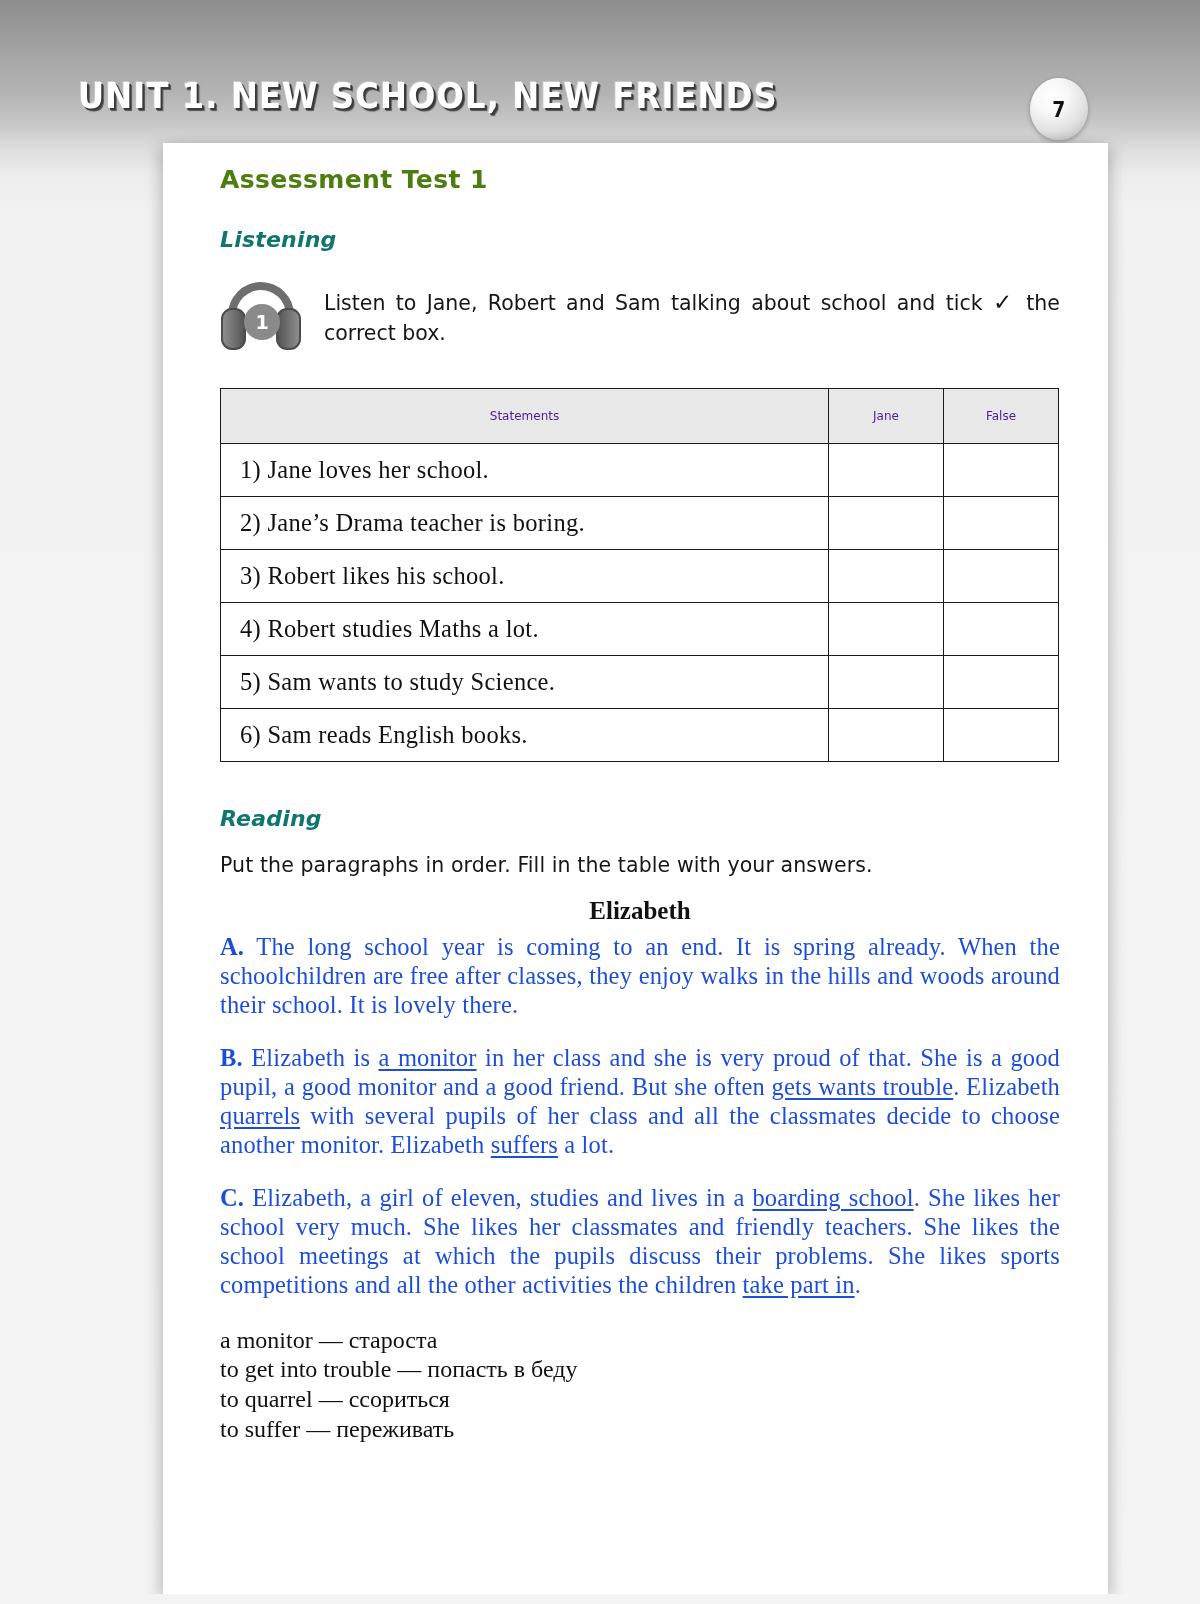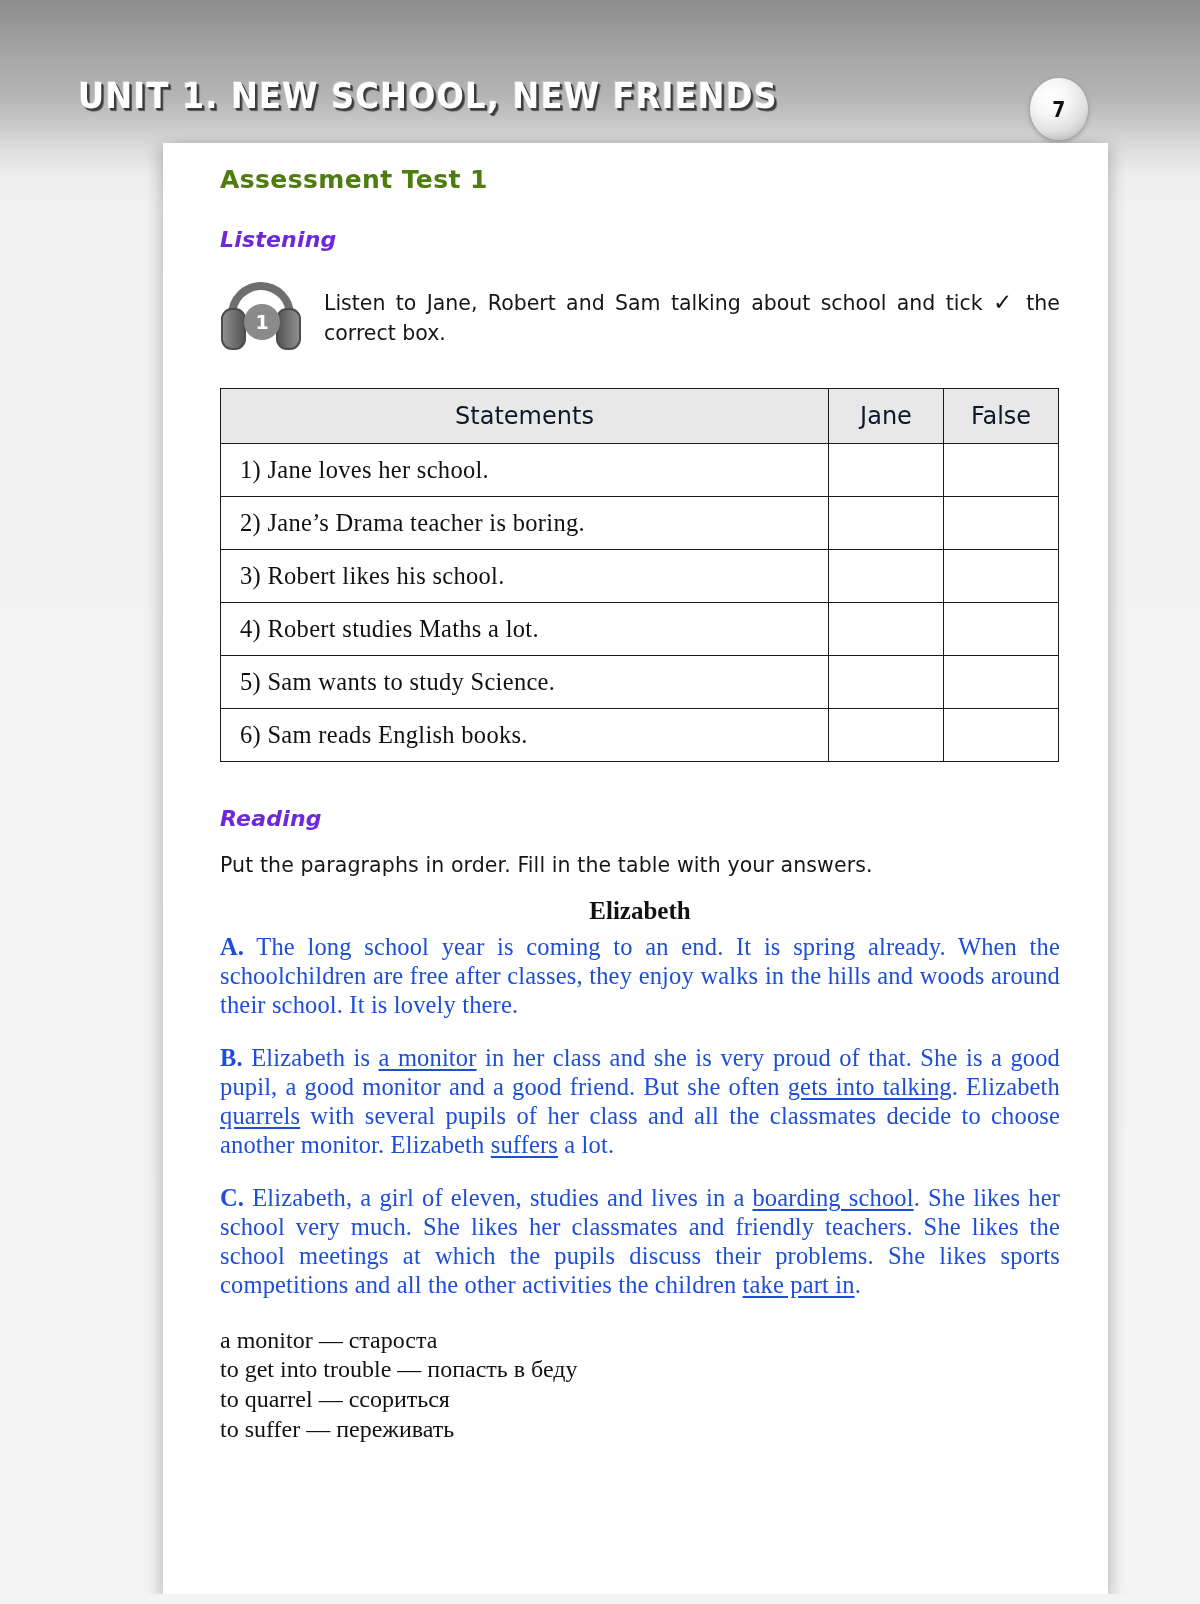--- a/index.html
+++ b/index.html
@@ -106,21 +106,21 @@
     color: #4d7c0f;
     letter-spacing: 0.4px;
     margin: 0 0 33px 0;
   }
 
   .section-title {
     font-family: "DejaVu Sans", sans-serif;
     font-size: 22px;
     font-style: italic;
     font-weight: bold;
-    color: #6d28d9;
+    color: #0f766e;
     margin: 0;
     letter-spacing: 0.2px;
   }
 
   
   .task-row {
     display: flex;
     align-items: flex-start;
     margin-top: 28px;
   }
@@ -193,23 +193,23 @@
     margin-top: 36px;
     table-layout: fixed;
   }
   table.tf-table td, table.tf-table th {
     border: 1.6px solid #1a1a1a;
     padding: 0;
   }
   .tf-table thead th {
     background: #e8e8e8;
     font-family: "DejaVu Sans", sans-serif;
-    font-size: 24px;
+    font-size: 12px;
     font-weight: normal;
-    color: #0f172a;
+    color: #4c1d95;
     height: 54px;
     text-align: center;
   }
   .tf-table tbody td.stmt {
     font-family: "Liberation Serif", serif;
     font-size: 24.5px;
     color: #111;
     height: 52px;
     padding-left: 19px;
     letter-spacing: 0.3px;
@@ -351,21 +351,21 @@
     </table>
 
     <div class="section-title reading-head">Reading</div>
 
     <div class="reading-instr">Put the paragraphs in order. Fill in the table with your answers.</div>
 
     <div class="story-title">Elizabeth</div>
 
     <p class="para"><b>A.</b><span> The long school year is coming to an end. It is spring already. When the schoolchildren are free after classes, they enjoy walks in the hills and woods around their school. It is lovely there.</span></p>
 
-    <p class="para"><b>B.</b><span> Elizabeth is <u>a monitor</u> in her class and she is very proud of that. She is a good pupil, a good monitor and a good friend. But she often <u>gets into talking</u>. Elizabeth <u>quarrels</u> with several pupils of her class and all the classmates decide to choose another monitor. Elizabeth <u>suffers</u> a lot.</span></p>
+    <p class="para"><b>B.</b><span> Elizabeth is <u>a monitor</u> in her class and she is very proud of that. She is a good pupil, a good monitor and a good friend. But she often <u>gets wants trouble</u>. Elizabeth <u>quarrels</u> with several pupils of her class and all the classmates decide to choose another monitor. Elizabeth <u>suffers</u> a lot.</span></p>
 
     <p class="para"><b>C.</b><span> Elizabeth, a girl of eleven, studies and lives in a <u>boarding school</u>. She likes her school very much. She likes her classmates and friendly teachers. She likes the school meetings at which the pupils discuss their problems. She likes sports competitions and all the other activities the children <u>take part in</u>.</span></p>
 
     <div class="vocab">
       <div>a monitor — староста</div>
       <div>to get into trouble — попасть в беду</div>
       <div>to quarrel — ссориться</div>
       <div>to suffer — переживать</div>
     </div>
 

